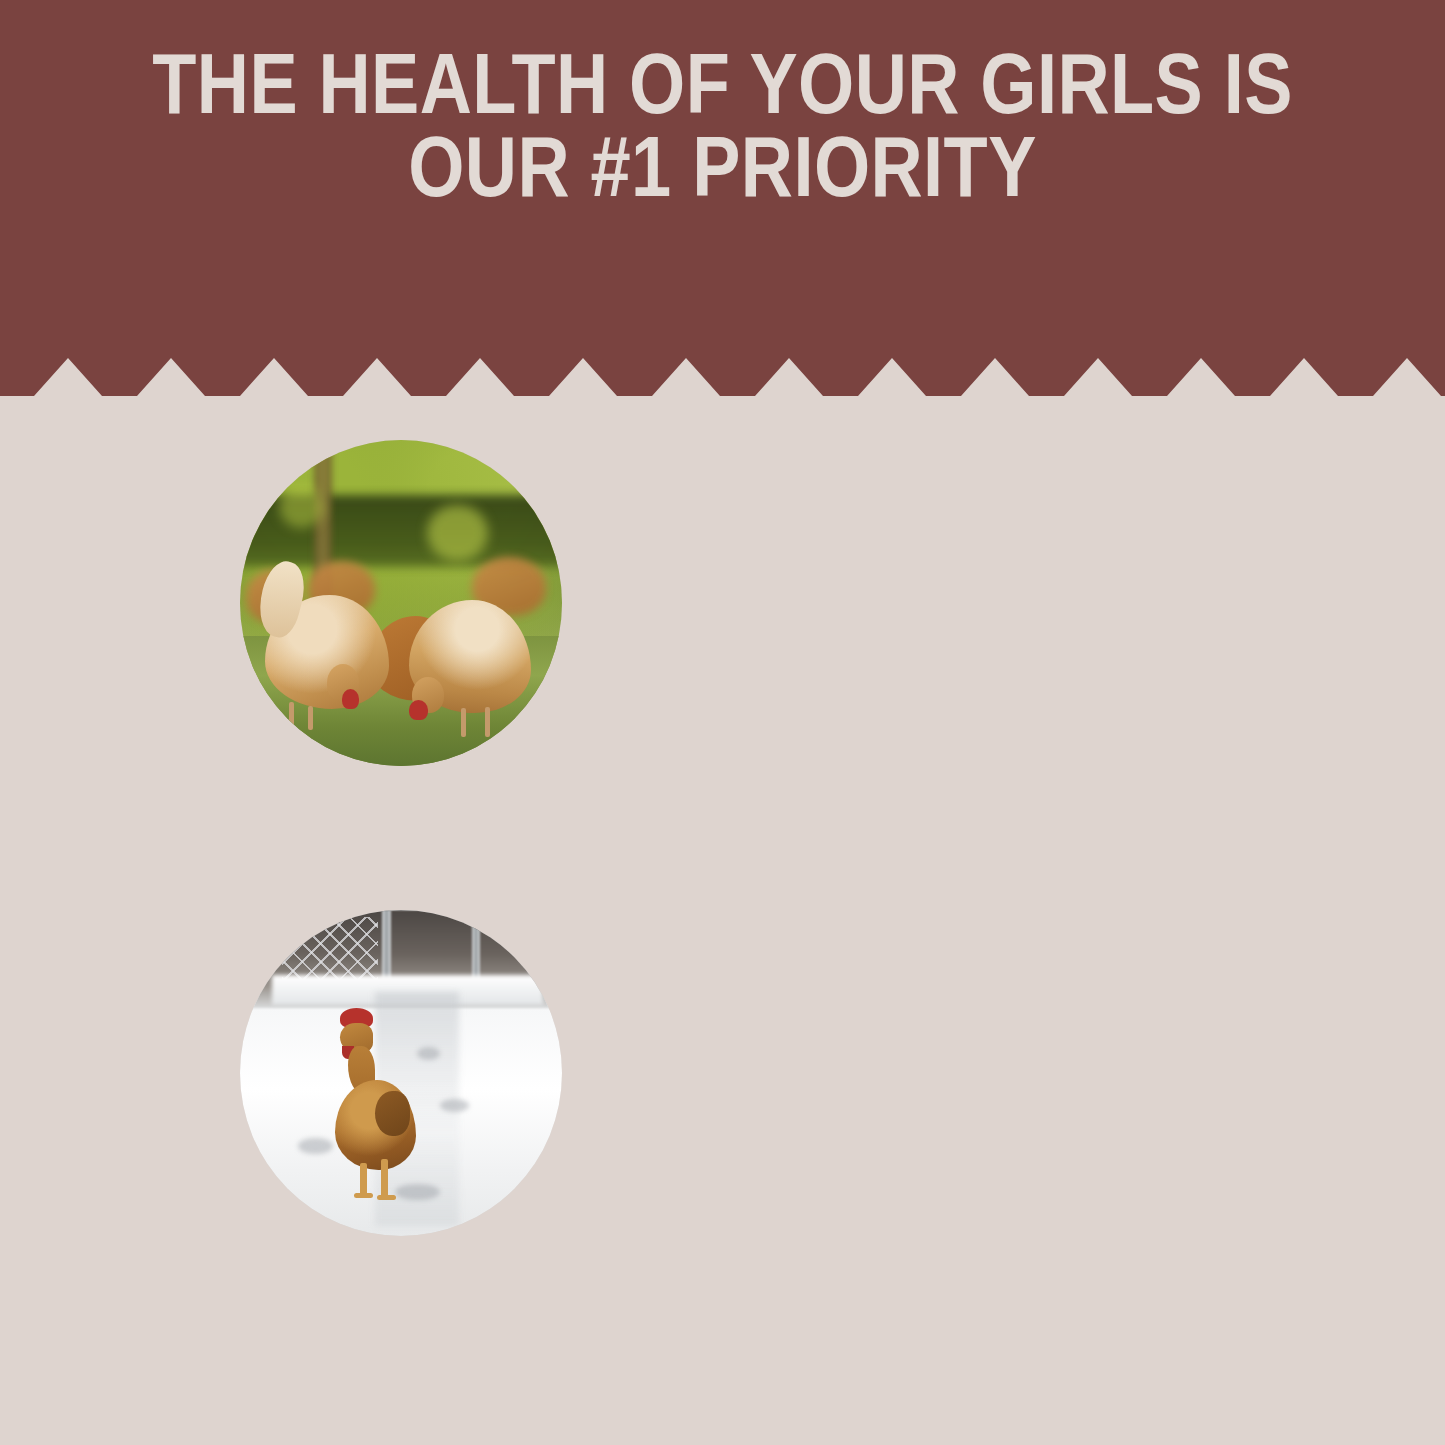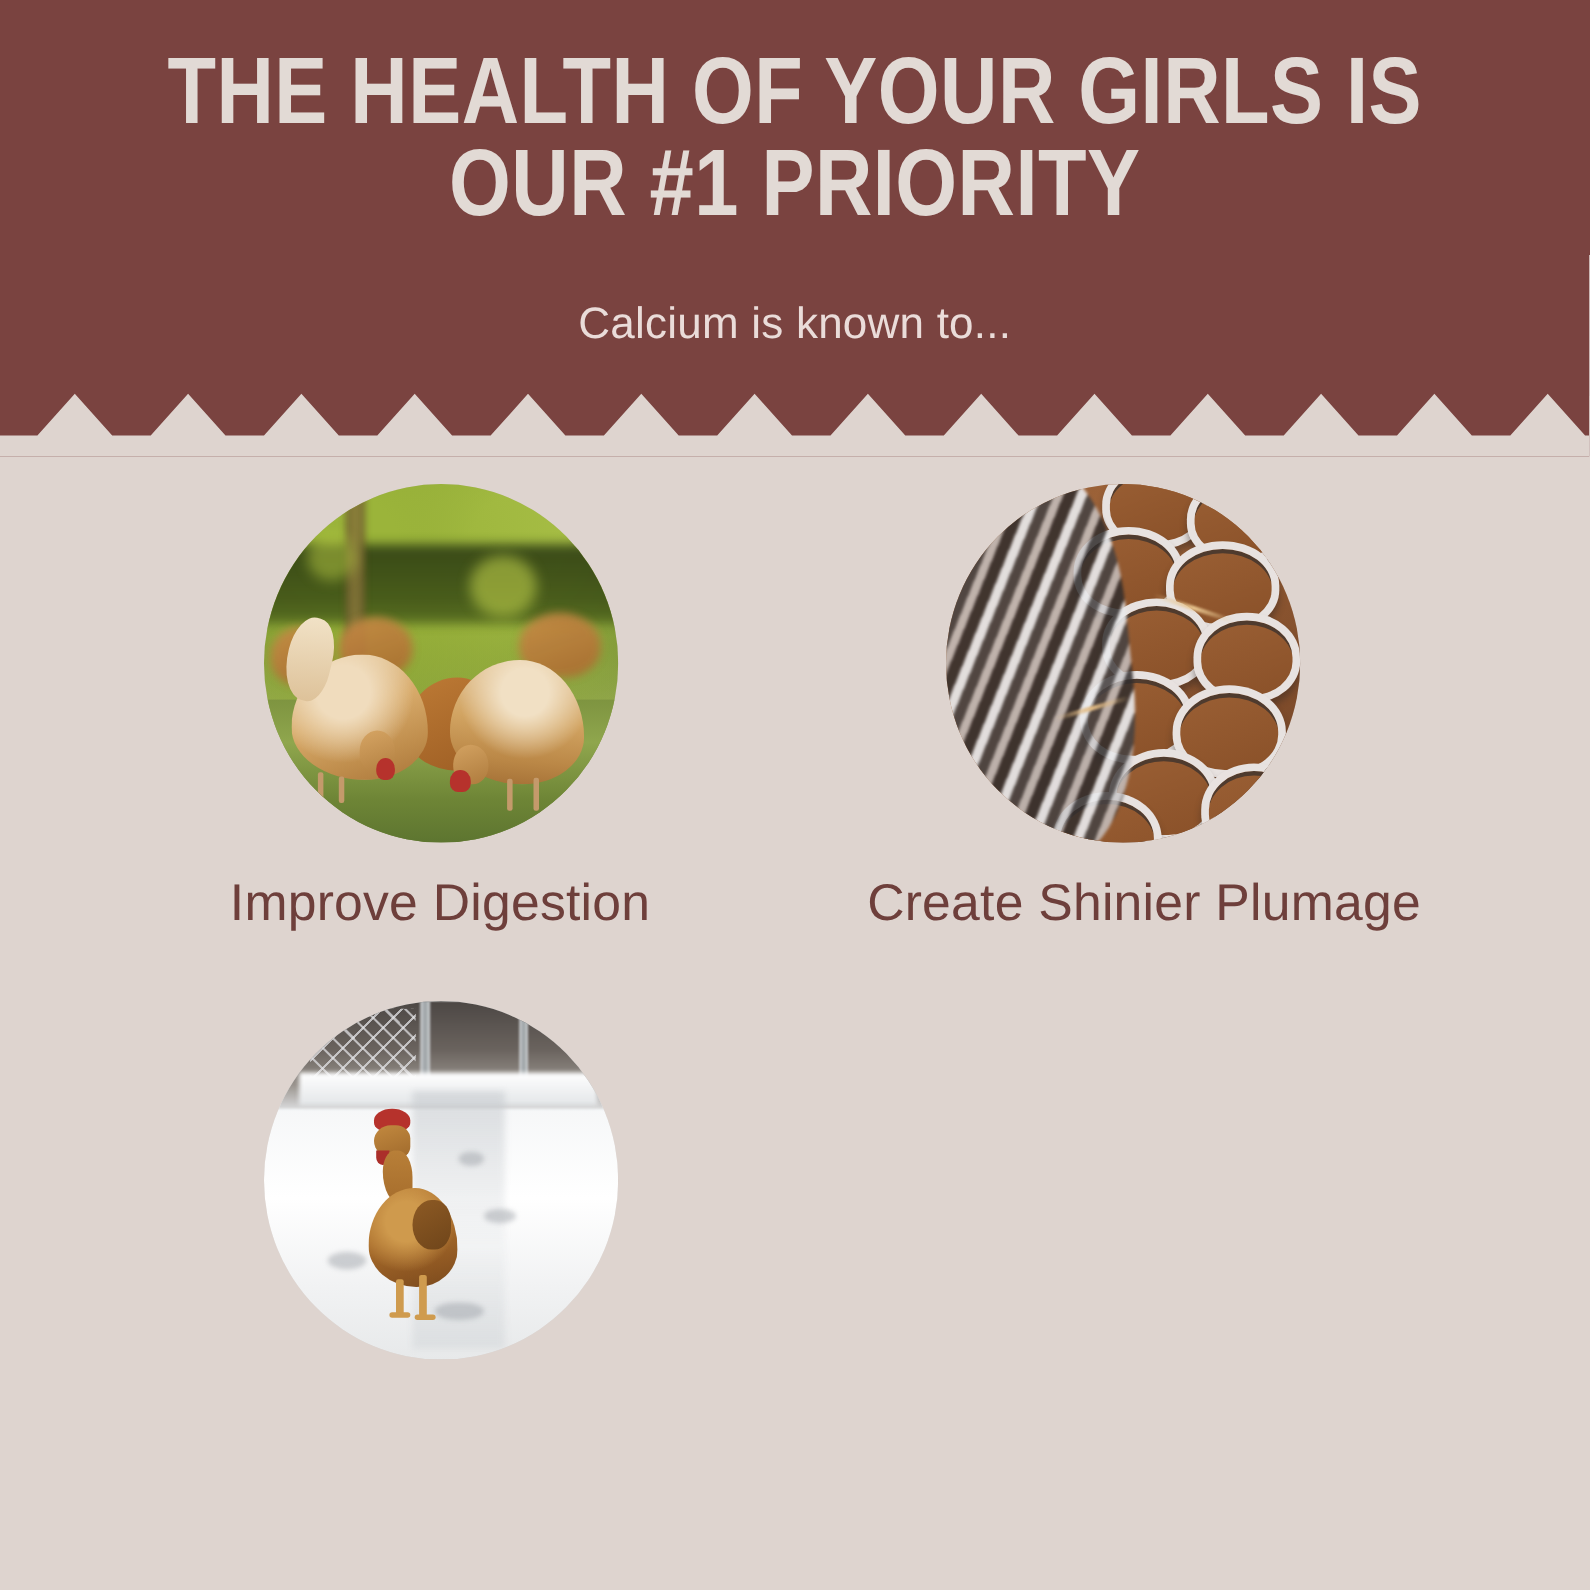--- a/index.html
+++ b/index.html
@@ -248,21 +248,20 @@
       <path fill="#ded4cf" d="M0,68 L0,44
            L34,44 L68,6 L102,44 L137,44 L171,6 L205,44 L240,44 L274,6 L308,44
            L343,44 L377,6 L411,44 L446,44 L480,6 L514,44 L549,44 L583,6 L617,44
            L652,44 L686,6 L720,44 L755,44 L789,6 L823,44 L858,44 L892,6 L926,44
            L961,44 L995,6 L1029,44 L1064,44 L1098,6 L1132,44 L1167,44 L1201,6 L1235,44
            L1270,44 L1304,6 L1338,44 L1373,44 L1407,6 L1441,44 L1445,44 L1445,68 Z"></path>
     </svg>
 
     <h1 id="title">THE HEALTH OF YOUR GIRLS IS
 OUR #1 PRIORITY</h1>
-    <div id="subtitle">Calcium is known to...</div>
   </div>
 
   <div id="grid">
 
     <div class="row">
 
       <div class="cell left">
         <div class="thumb">
           <div class="art">
             <div class="a1-sky"></div>
@@ -298,52 +297,22 @@
                           background:radial-gradient(circle at 56% 26%,#f1e0c4 0 20%,transparent 56%),
                                      linear-gradient(185deg,#e4c79c 0%,#d2a462 48%,#bb8847 78%,#a36f35 100%);"></div>
               <div style="position:absolute;left:8%;top:64%;width:24%;height:22%;
                           background:linear-gradient(160deg,#d3a261,#ae7b3d);border-radius:50% 50% 45% 45%;"></div>
               <div class="hen-comb" style="left:6%;top:78%;width:14%;height:12%;"></div>
               <div class="hen-leg" style="left:44%;top:83%;width:5px;height:17%;"></div>
               <div class="hen-leg" style="left:62%;top:82%;width:5px;height:18%;"></div>
             </div>
           </div>
         </div>
-        <div class="caption">Improve Digestion</div>
       </div>
 
-      <div class="cell right">
-        <div class="thumb">
-          <div class="art">
-            <div class="a2-base"></div>
-
-            <div class="lace" style="left:44%;top:-6%;width:30%;height:24%;"></div>
-            <div class="lace" style="left:68%;top:-2%;width:30%;height:24%;"></div>
-            <div class="lace" style="left:36%;top:12%;width:31%;height:25%;"></div>
-            <div class="lace" style="left:62%;top:16%;width:32%;height:25%;"></div>
-            <div class="lace" style="left:44%;top:32%;width:31%;height:25%;"></div>
-            <div class="lace" style="left:70%;top:36%;width:30%;height:25%;"></div>
-            <div class="lace" style="left:38%;top:52%;width:32%;height:26%;"></div>
-            <div class="lace" style="left:64%;top:56%;width:32%;height:26%;"></div>
-            <div class="lace" style="left:46%;top:74%;width:31%;height:26%;"></div>
-            <div class="lace" style="left:72%;top:78%;width:30%;height:26%;"></div>
-            <div class="lace" style="left:30%;top:86%;width:31%;height:26%;"></div>
-
-            <div class="a2-gray"></div>
-
-            <div style="position:absolute;left:58%;top:34%;width:24%;height:4px;
-                        background:linear-gradient(90deg,transparent,#e8c58f,transparent);
-                        transform:rotate(18deg);filter:blur(1px);"></div>
-            <div style="position:absolute;left:30%;top:62%;width:22%;height:4px;
-                        background:linear-gradient(90deg,transparent,#e2bb84,transparent);
-                        transform:rotate(-16deg);filter:blur(1px);"></div>
-          </div>
-        </div>
-        <div class="caption">Create Shinier Plumage</div>
-      </div>
     </div>
 
     <div class="row">
 
       <div class="cell left">
         <div class="thumb">
           <div class="art">
             <div class="a3-snow"></div>
             <div class="a3-top"></div>
             <div class="a3-mesh"></div>

